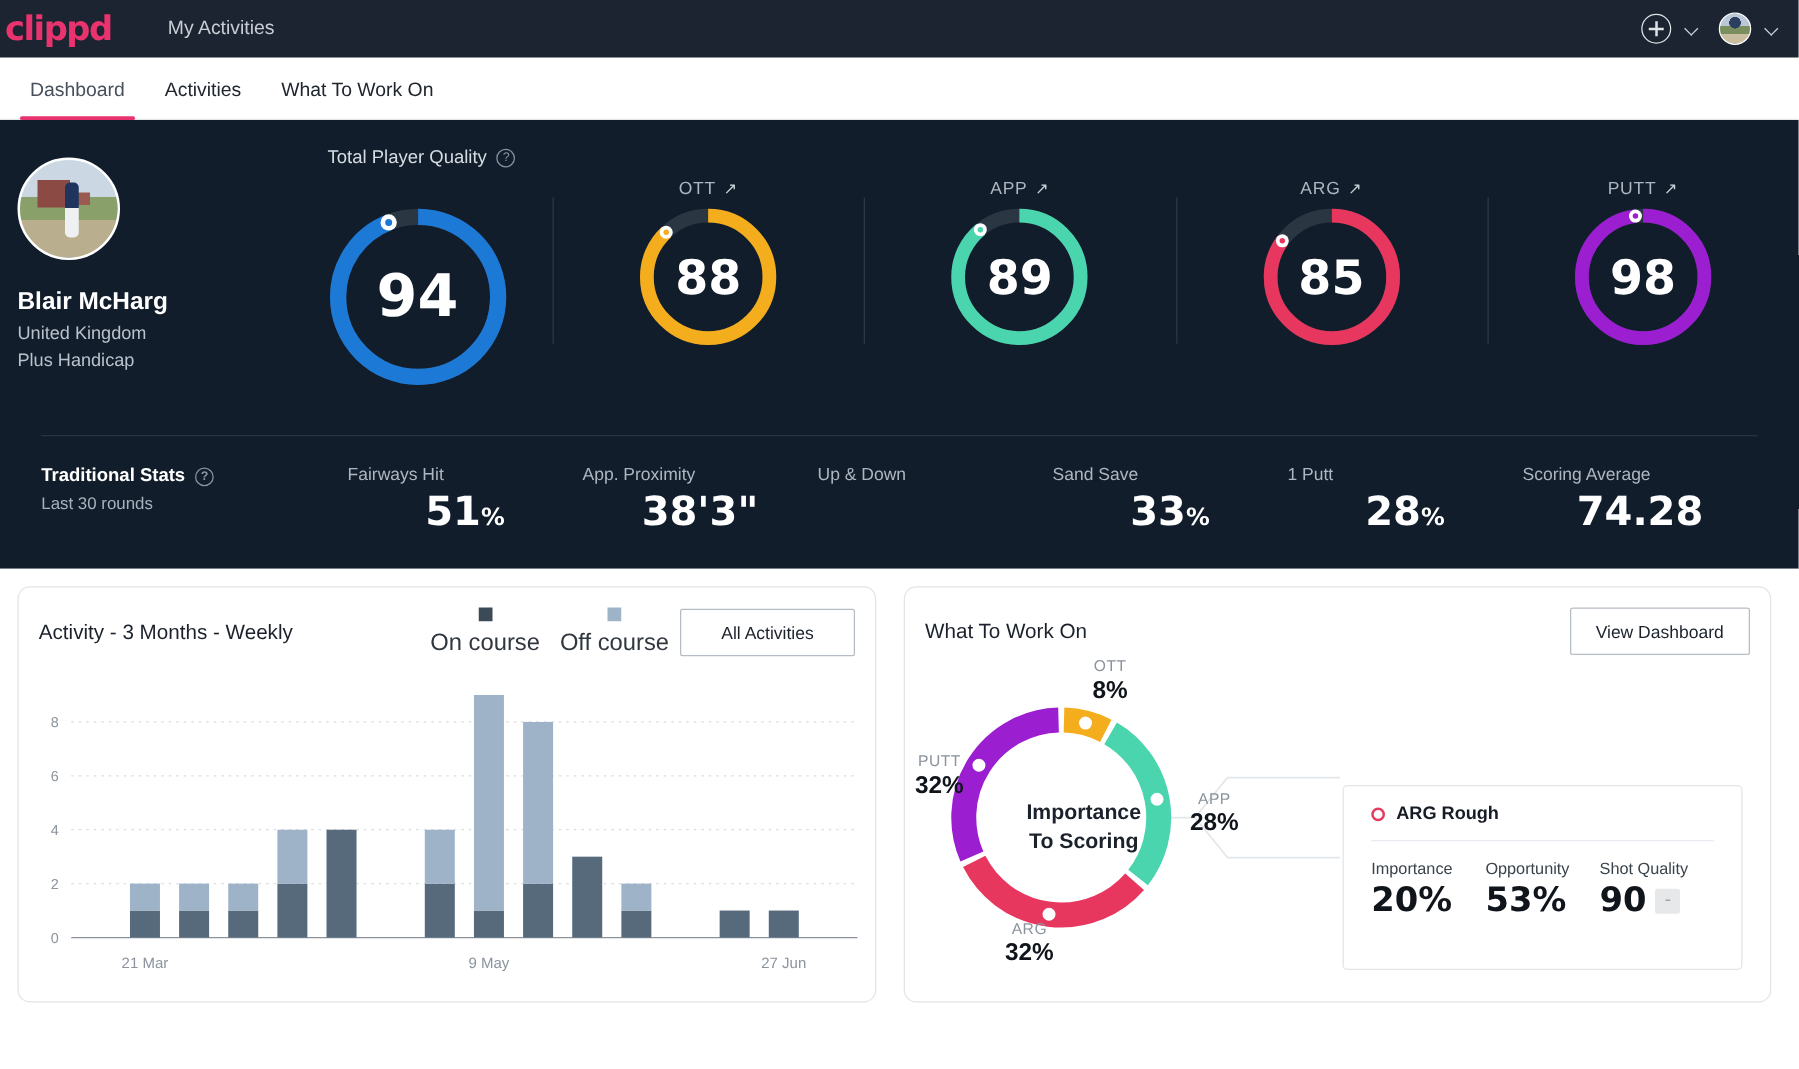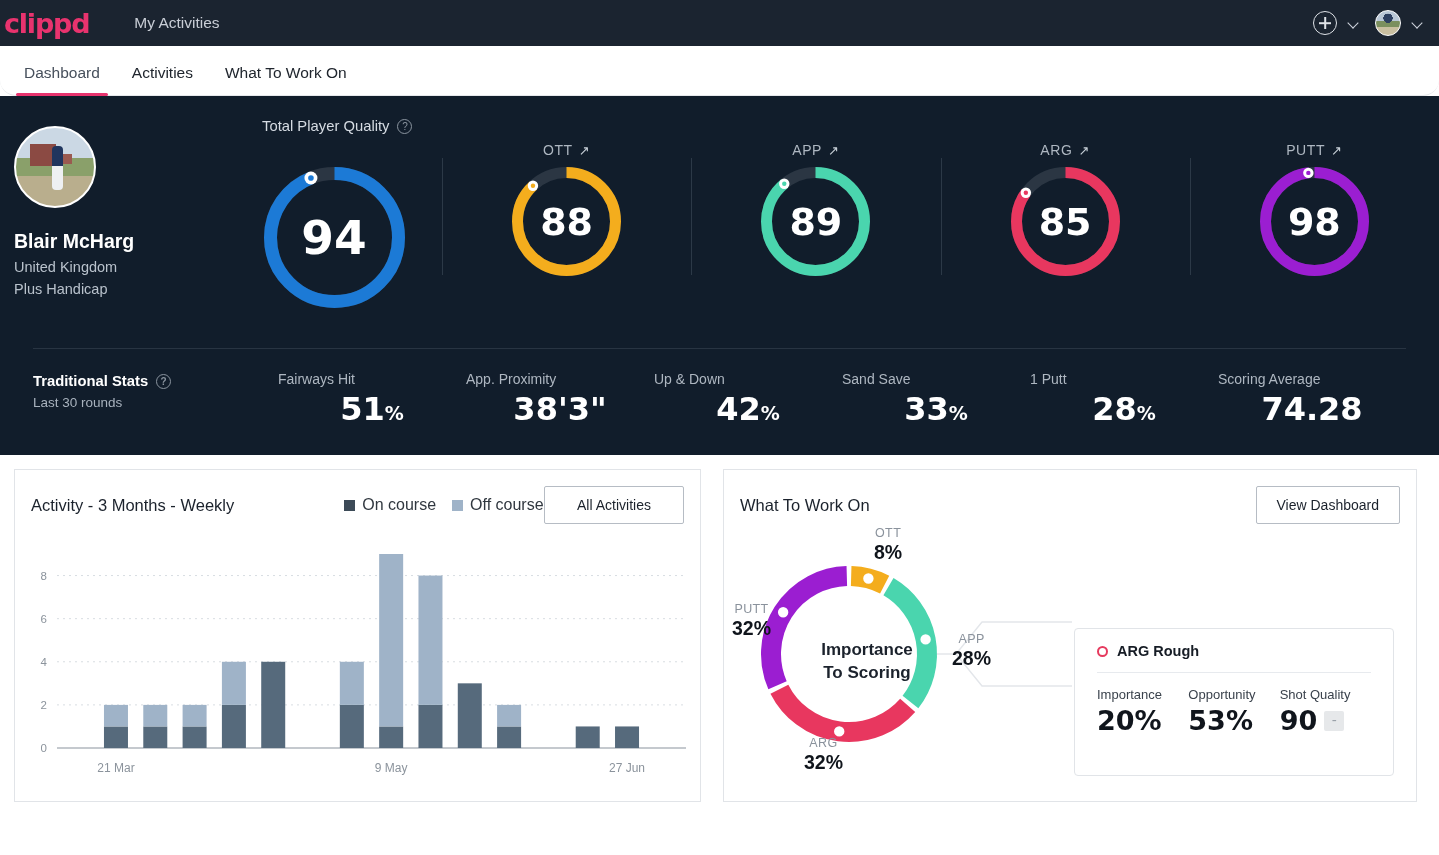--- a/index.html
+++ b/index.html
@@ -51,21 +51,21 @@
     width: 26px; height: 26px; border-radius: 50%;
     background:
       radial-gradient(circle at 50% 30%, #2d3f60 0 22%, transparent 23%),
       linear-gradient(#b9c7d6 0 42%, #7b8f5e 42% 68%, #c9bfa0 68% 100%);
     border: 1.5px solid #fff;
   }
 
   
   .tabs {
     height: 50px; background: #fff; display: flex; align-items: flex-end;
-    padding-left: 8px; border-bottom: 1px solid #e6e8eb; border-radius: 16px;
+    padding-left: 8px; border-bottom: 1px solid #e6e8eb;
   }
   .tab {
     padding: 0 16px 13px; font-size: 15.5px; color: #20262e;
     position: relative; cursor: pointer;
   }
   .tab.active { color: #47505c; }
   .tab.active::after {
     content: ""; position: absolute; left: 8px; right: 8px; bottom: -1px;
     height: 3px; background: #e8336e; border-radius: 2px;
   }
@@ -143,31 +143,31 @@
   .stat-name { color: #aeb7c1; font-size: 14px; }
   .stat-val {
     color: #fff; font-size: 32px; font-weight: 700; margin-top: 6px;
     font-family: "DejaVu Sans", sans-serif; line-height: 1; text-align: center;
   }
   .stat-unit { font-size: 19px; font-weight: 700; }
 
   
   .panels { display: flex; gap: 22px; padding: 14px 18px 0 14px; background: #fff; }
   .card {
-    border: 1px solid #e1e4e8; border-radius: 0; background: #fff;
+    border: 1px solid #e1e4e8; border-radius: 10px; background: #fff;
     position: relative;
   }
   .card.left { width: 687px; height: 333px; }
   .card.right { width: 694px; height: 333px; }
   .card-head {
     display: flex; align-items: center; padding: 16px 16px 0 16px;
   }
   .card-title { font-size: 16.5px; color: #1b222c; }
   .legend { display: flex; align-items: center; gap: 16px; margin-left: 110px; }
-  .legend-item { display: flex; align-items: center; gap: 7px; font-size: 16px; color: #30373f; }
+  .legend-item { display: flex; align-items: center; gap: 7px; font-size: 19px; color: #30373f; flex-direction: column; }
   .swatch { width: 11px; height: 11px; }
   .btn-outline {
     margin-left: auto; border: 1px solid #b6bcc4; background: #fff;
     font-size: 14px; color: #1b222c; padding: 10px 20px; border-radius: 2px;
     cursor: pointer; font-family: "Liberation Sans", sans-serif;
   }
   .btn-outline.wide { min-width: 140px; }
 
   .chart-area { position: relative; height: 250px; margin: 16px 8px 0 8px; }
   .chart-area svg { display: block; }
@@ -336,21 +336,20 @@
         <div class="stat">
           <div class="stat-name">Fairways Hit</div>
           <div class="stat-val">51<span class="stat-unit">%</span></div>
         </div>
         <div class="stat">
           <div class="stat-name">App. Proximity</div>
           <div class="stat-val">38'3"</div>
         </div>
         <div class="stat">
           <div class="stat-name">Up &amp; Down</div>
-          <div class="stat-val">42<span class="stat-unit">%</span></div>
         </div>
         <div class="stat">
           <div class="stat-name">Sand Save</div>
           <div class="stat-val">33<span class="stat-unit">%</span></div>
         </div>
         <div class="stat">
           <div class="stat-name">1 Putt</div>
           <div class="stat-val">28<span class="stat-unit">%</span></div>
         </div>
         <div class="stat">

